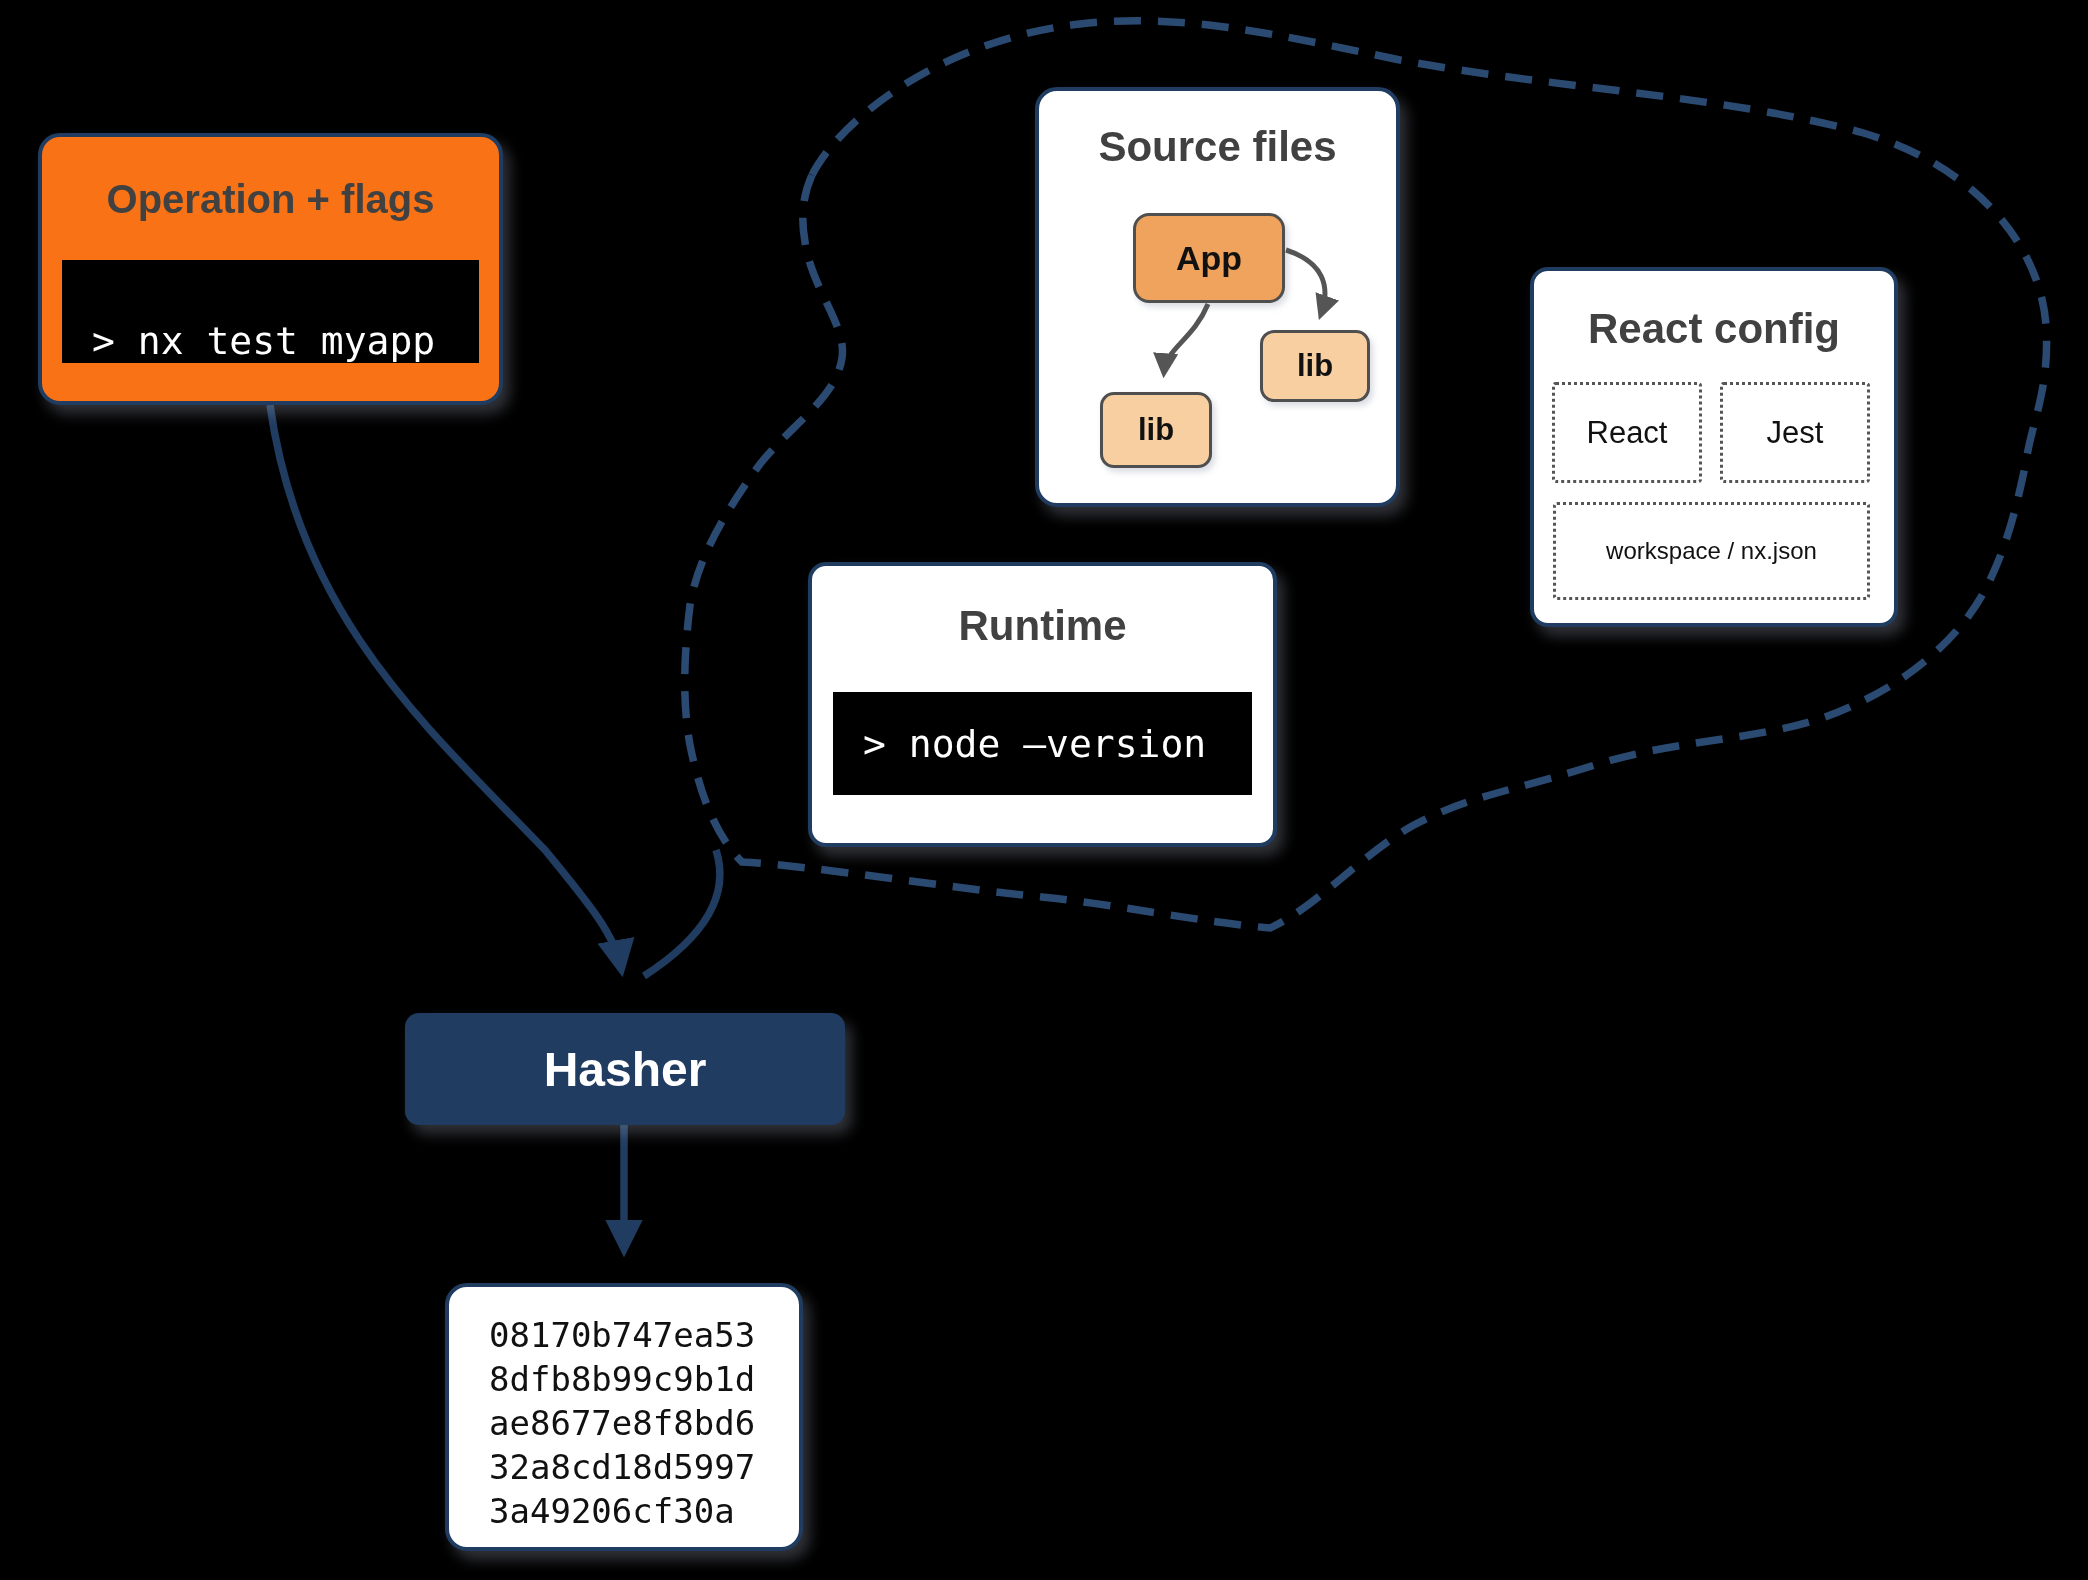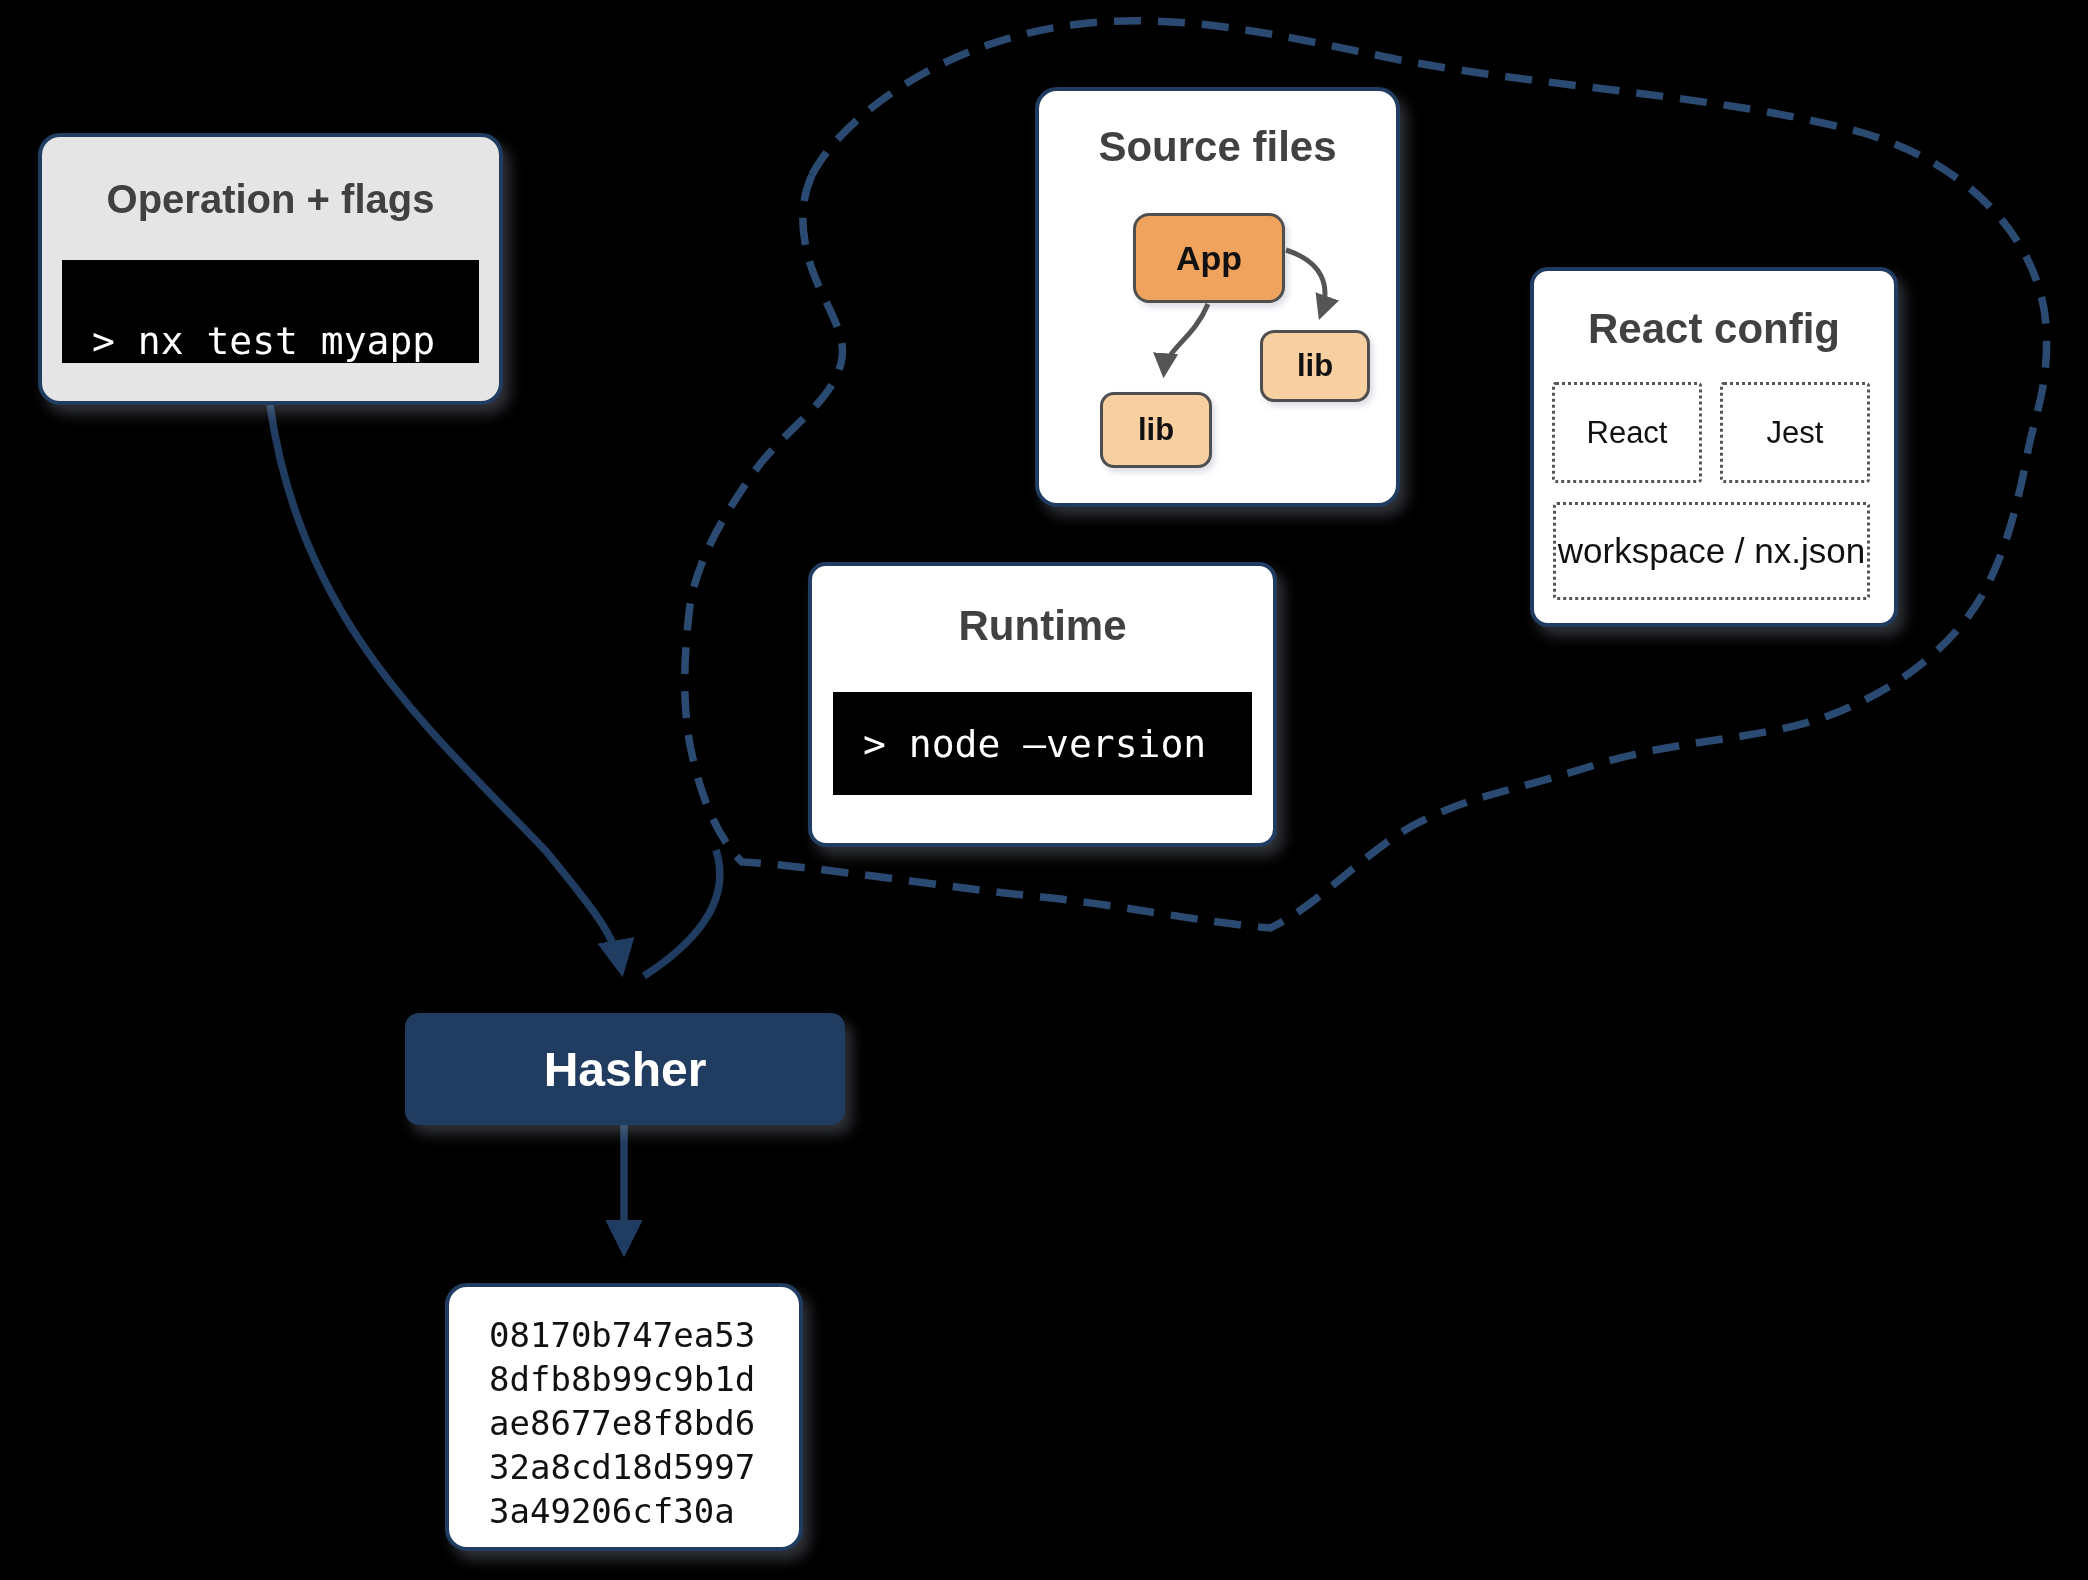--- a/index.html
+++ b/index.html
@@ -5,21 +5,21 @@
   html,body{margin:0;padding:0;background:#000;}
   #canvas{
     position:relative;width:2088px;height:1580px;background:#000;
     font-family:"Liberation Sans",sans-serif;overflow:hidden;
   }
   svg.layer{position:absolute;left:0;top:0;width:2088px;height:1580px;pointer-events:none;}
   .bg{z-index:1}.fg{z-index:3}
   .box{position:absolute;z-index:2;box-sizing:border-box;border-radius:22px;
        box-shadow:7px 9px 14px rgba(150,155,175,.32);}
   .navy-border{border:4px solid #203c60;}
-  .blue-fill{background:#e5e5e5;}
+  .blue-fill{background:#f97316;}
   .peach-fill{background:#ffffff;}
   .box-title{position:absolute;left:0;right:0;text-align:center;
              font-weight:bold;color:#414141;}
   .terminal{position:absolute;background:#000;color:#fff;
             font-family:"DejaVu Sans Mono",monospace;font-size:38px;
             display:flex;align-items:center;padding-left:30px;box-sizing:border-box;}
   .subnode{position:absolute;box-sizing:border-box;display:flex;align-items:center;
            justify-content:center;font-weight:bold;color:#111;}
   .orange-node{background:#f0a35c;border:3px solid #4f4f4f;border-radius:16px;
                box-shadow:3px 4px 6px rgba(150,155,175,.35);}
@@ -93,21 +93,21 @@
   </div>
 
   <div class="box navy-border peach-fill" style="left:1530px;top:267px;width:368px;height:360px;border-radius:18px;">
     <div class="box-title" style="top:34px;font-size:42px;">React config</div>
     <div class="dotted-node" style="left:18px;top:111px;width:150px;height:101px;font-size:31px;">
       <span>React</span>
     </div>
     <div class="dotted-node" style="left:186px;top:111px;width:150px;height:101px;font-size:31px;">
       <span>Jest</span>
     </div>
-    <div class="dotted-node" style="left:19px;top:231px;width:317px;height:98px;font-size:35px;">
+    <div class="dotted-node" style="left:19px;top:231px;width:317px;height:98px;font-size:24px;">
       <span>workspace / nx.json</span>
     </div>
   </div>
 
   <div class="box navy-border peach-fill" style="left:808px;top:562px;width:469px;height:285px;border-radius:18px;">
     <div class="box-title" style="top:36px;font-size:42px;">Runtime</div>
     <div class="terminal" style="left:21px;top:126px;width:419px;height:103px;">
       <span>&gt; node –version</span>
     </div>
   </div>

